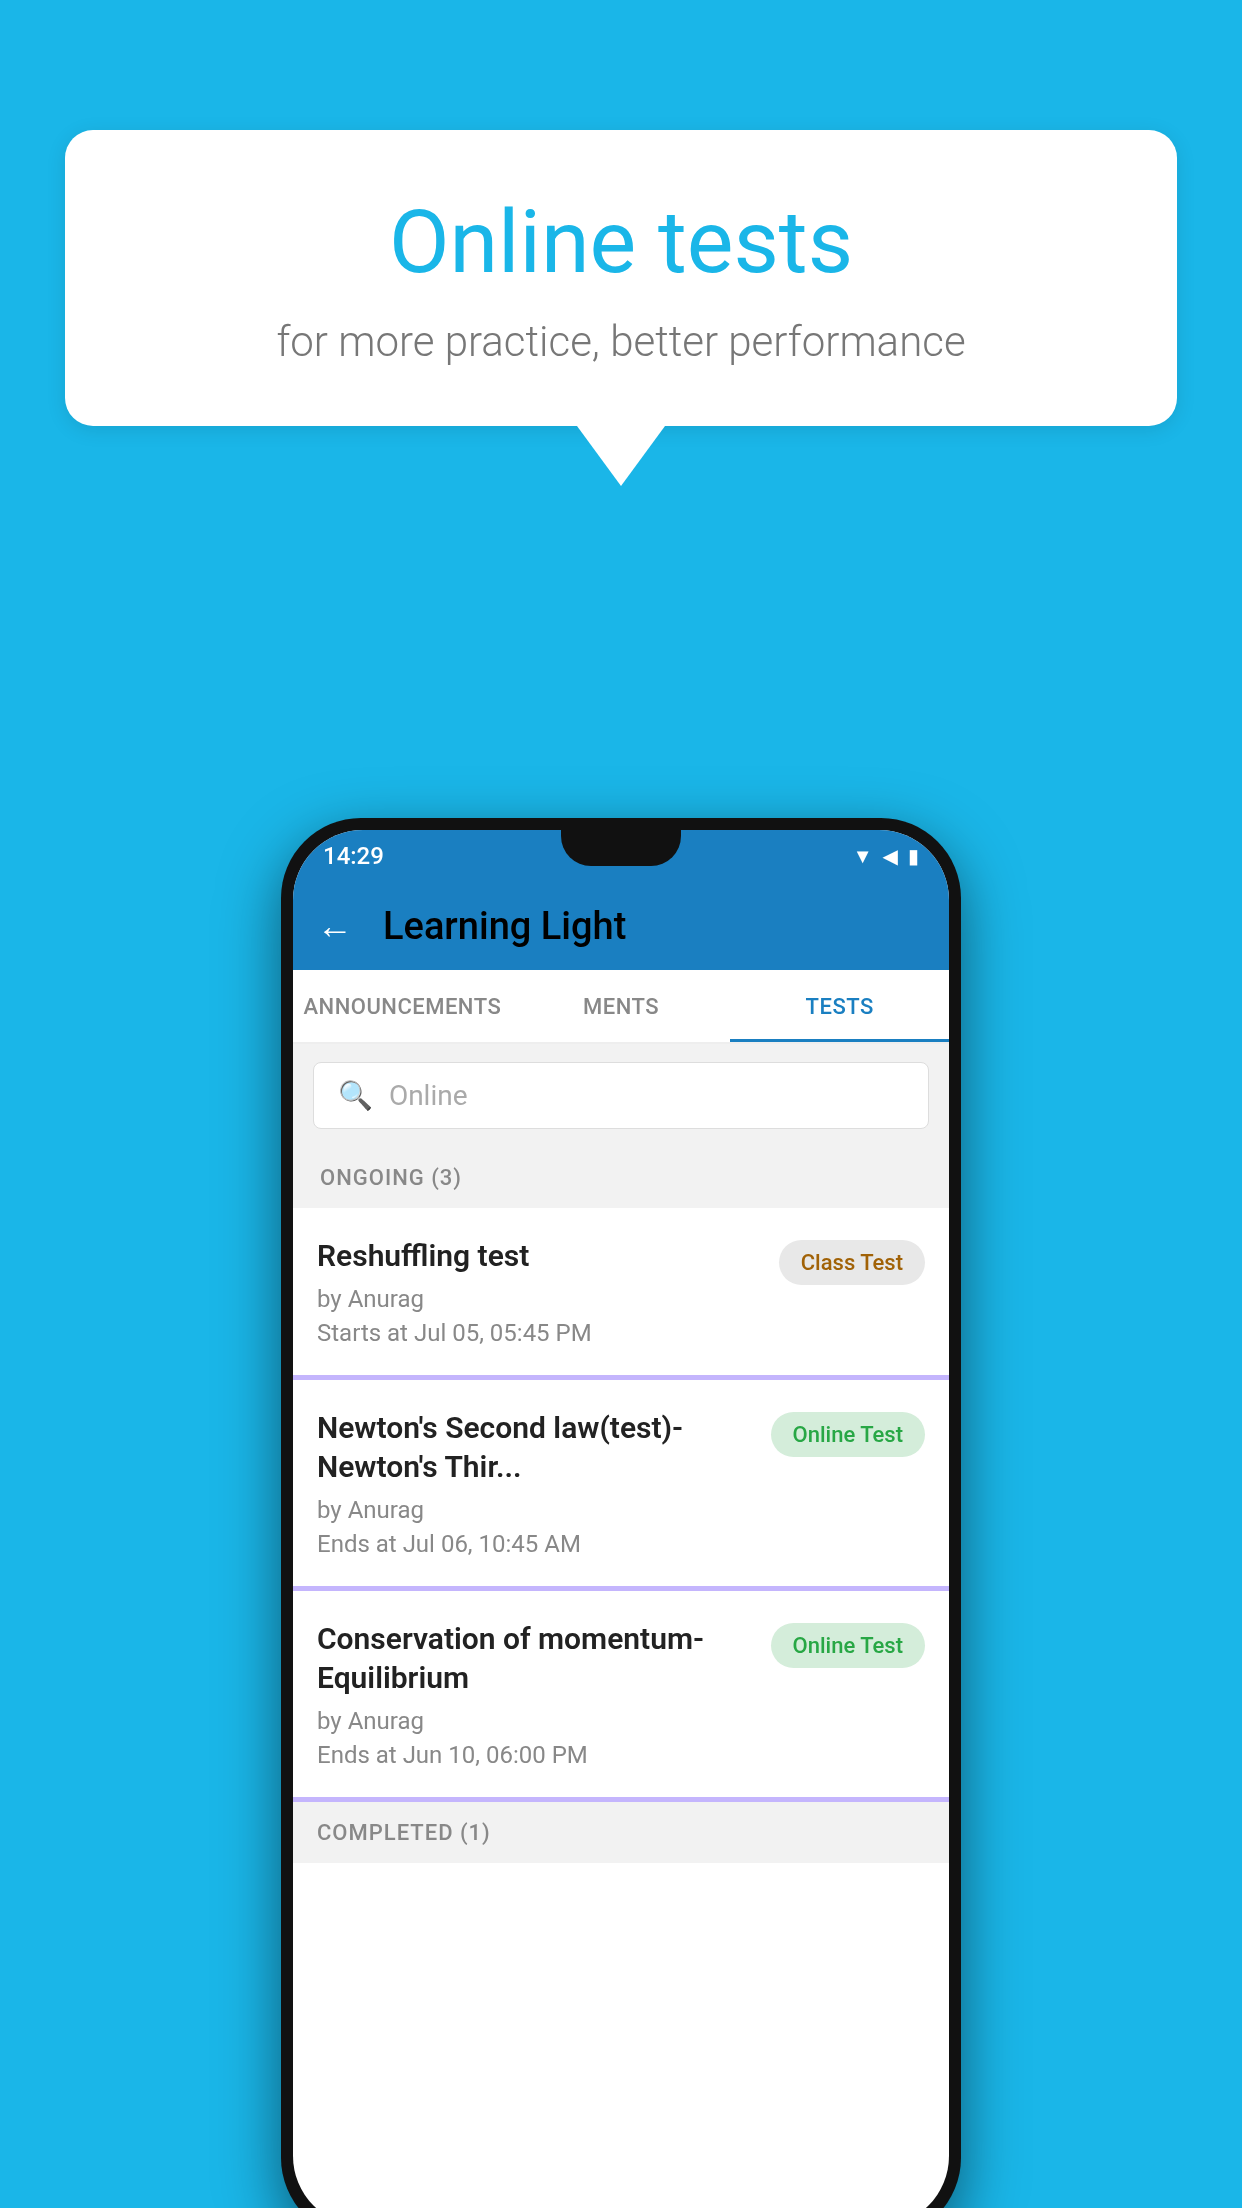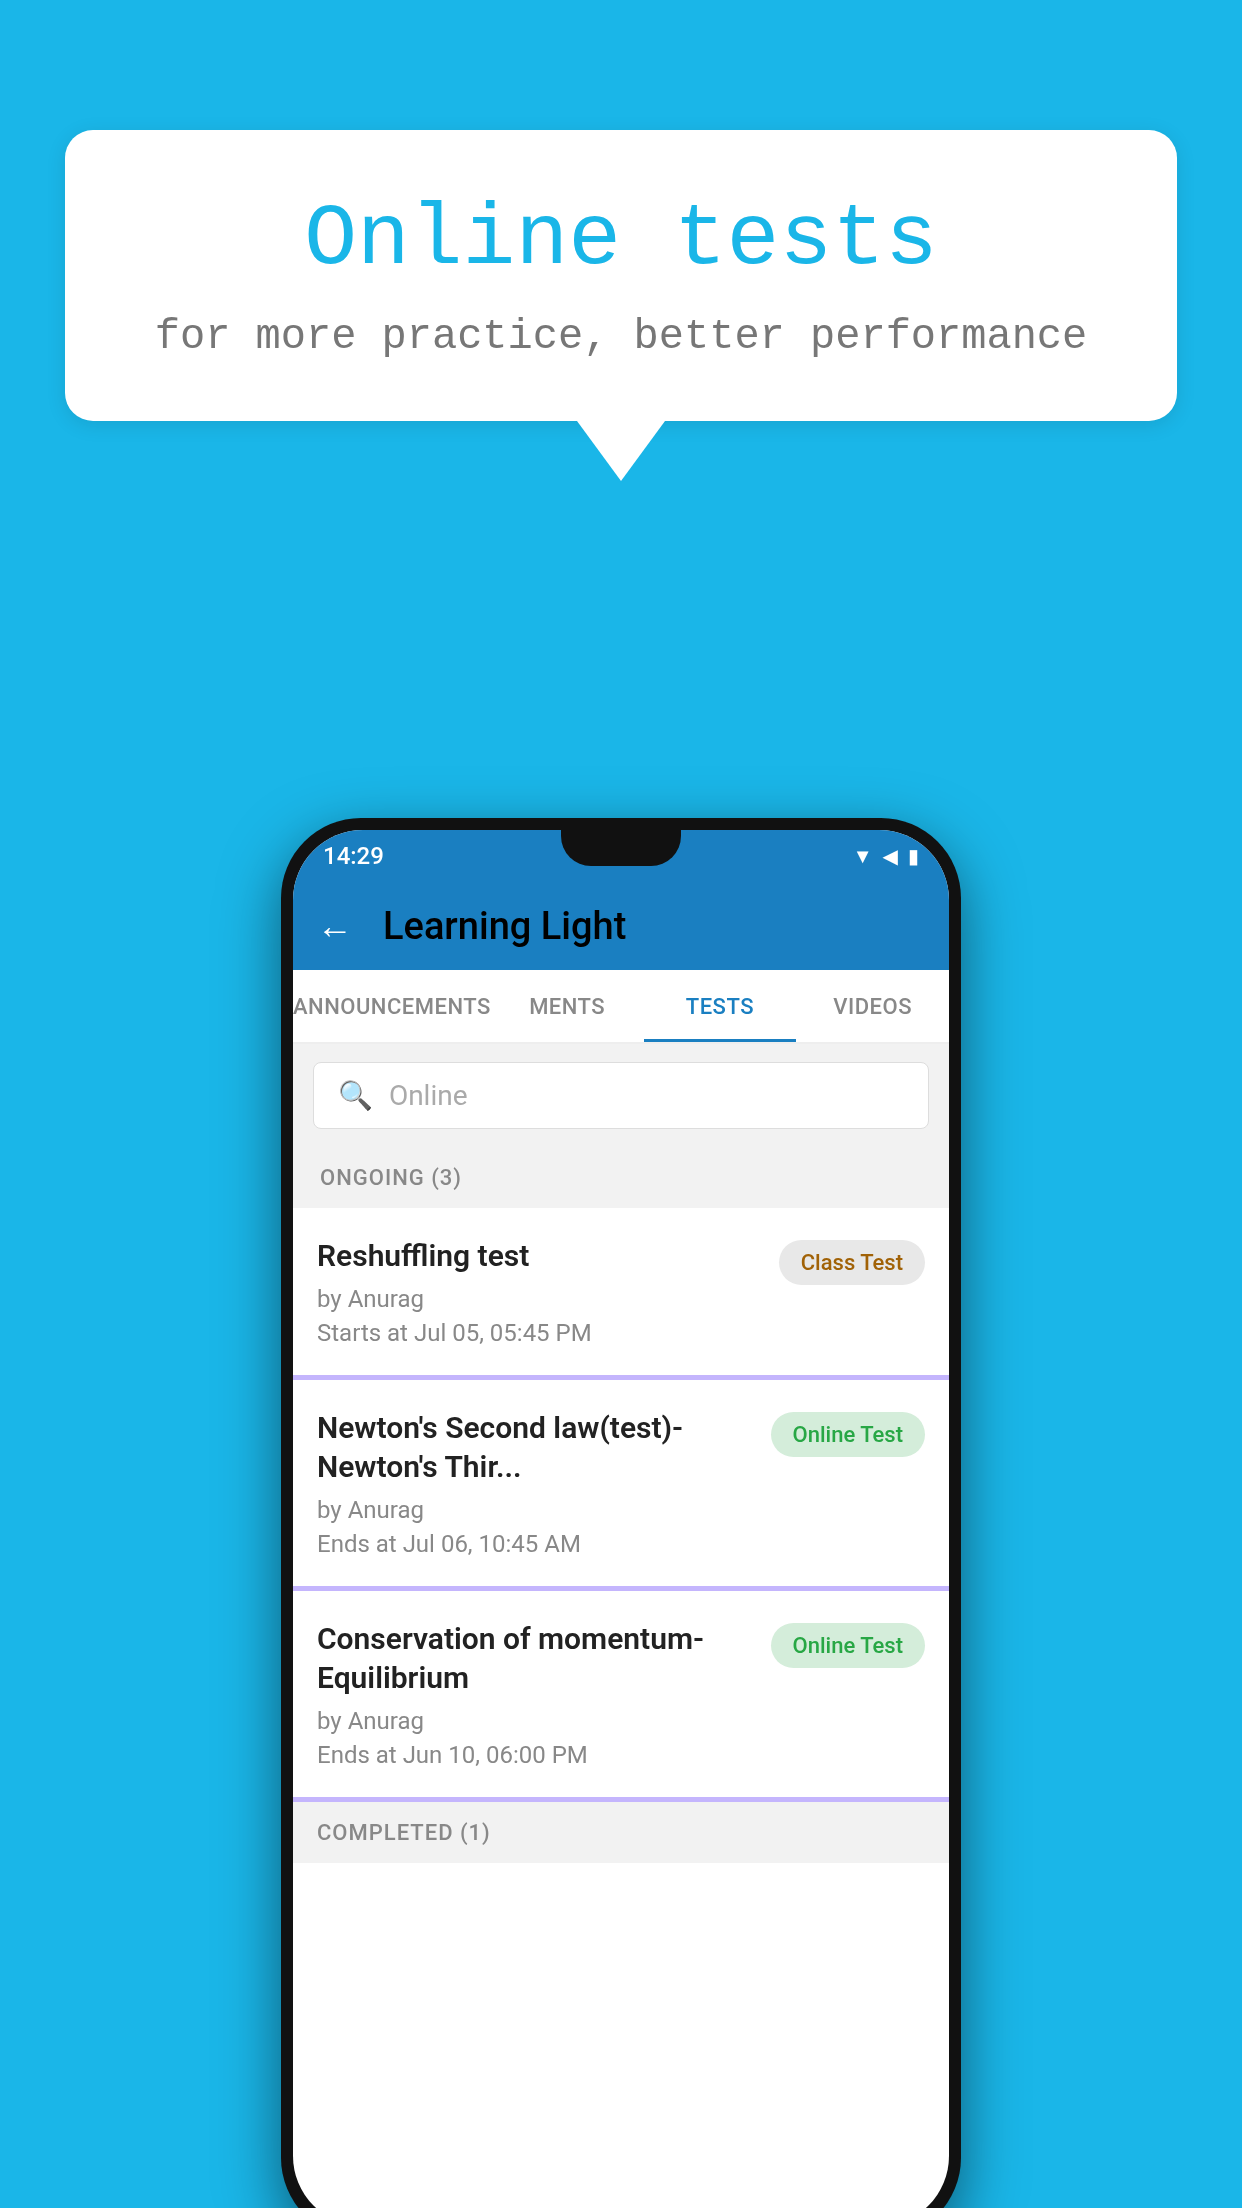--- a/index.html
+++ b/index.html
@@ -25,21 +25,20 @@
       align-items: center;
     }
 
     .speech-bubble {
       background: white;
       border-radius: 28px;
       padding: 60px 70px;
       text-align: center;
       width: 100%;
       box-shadow: 0 4px 20px rgba(0,0,0,0.1);
-      font-family: Liberation Mono, monospace;
     }
 
     .speech-bubble h1 {
       font-size: 88px;
       font-weight: 400;
       color: #1ab6e8;
       margin-bottom: 24px;
     }
 
     .speech-bubble p {
@@ -315,23 +314,20 @@
       <div class="tab-bar">
         <div class="tab">
           <span>ANNOUNCEMENTS</span>
         </div>
         <div class="tab">
           <span>MENTS</span>
         </div>
         <div class="tab active">
           <span>TESTS</span>
         </div>
-        <div class="tab">
-          <span>VIDEOS</span>
-        </div>
       </div>
 
       <div class="search-bar">
         <div class="search-input">
           <span class="search-icon">🔍</span>
           <span class="search-text">Online</span>
         </div>
       </div>
 
       <div class="section-header">

